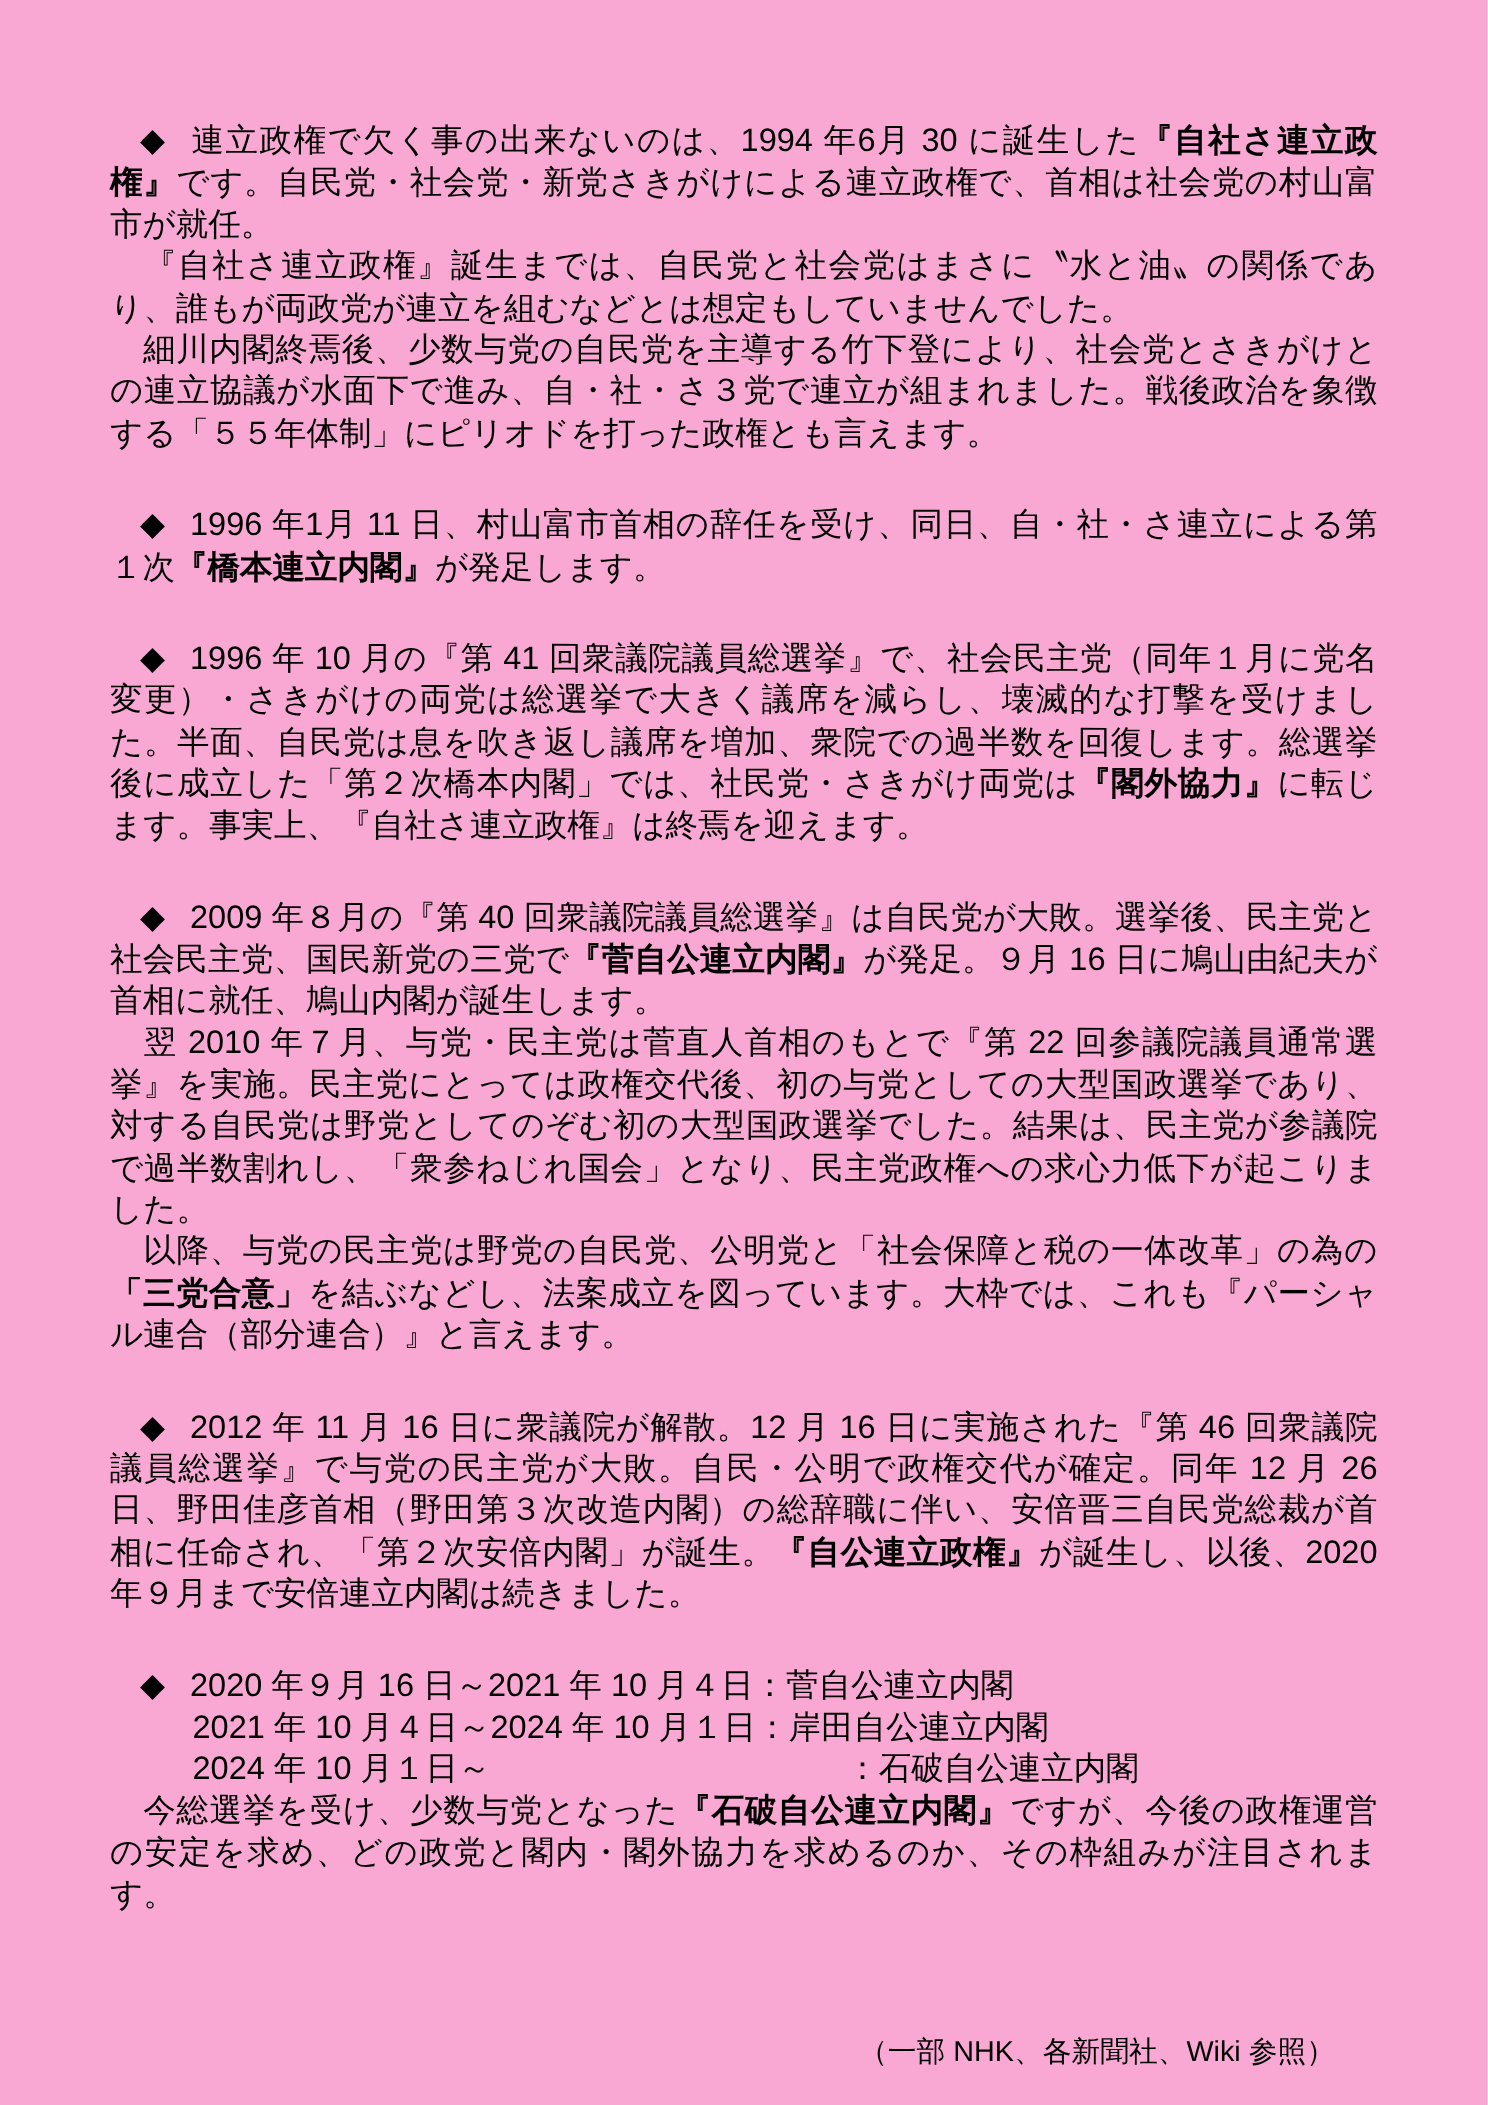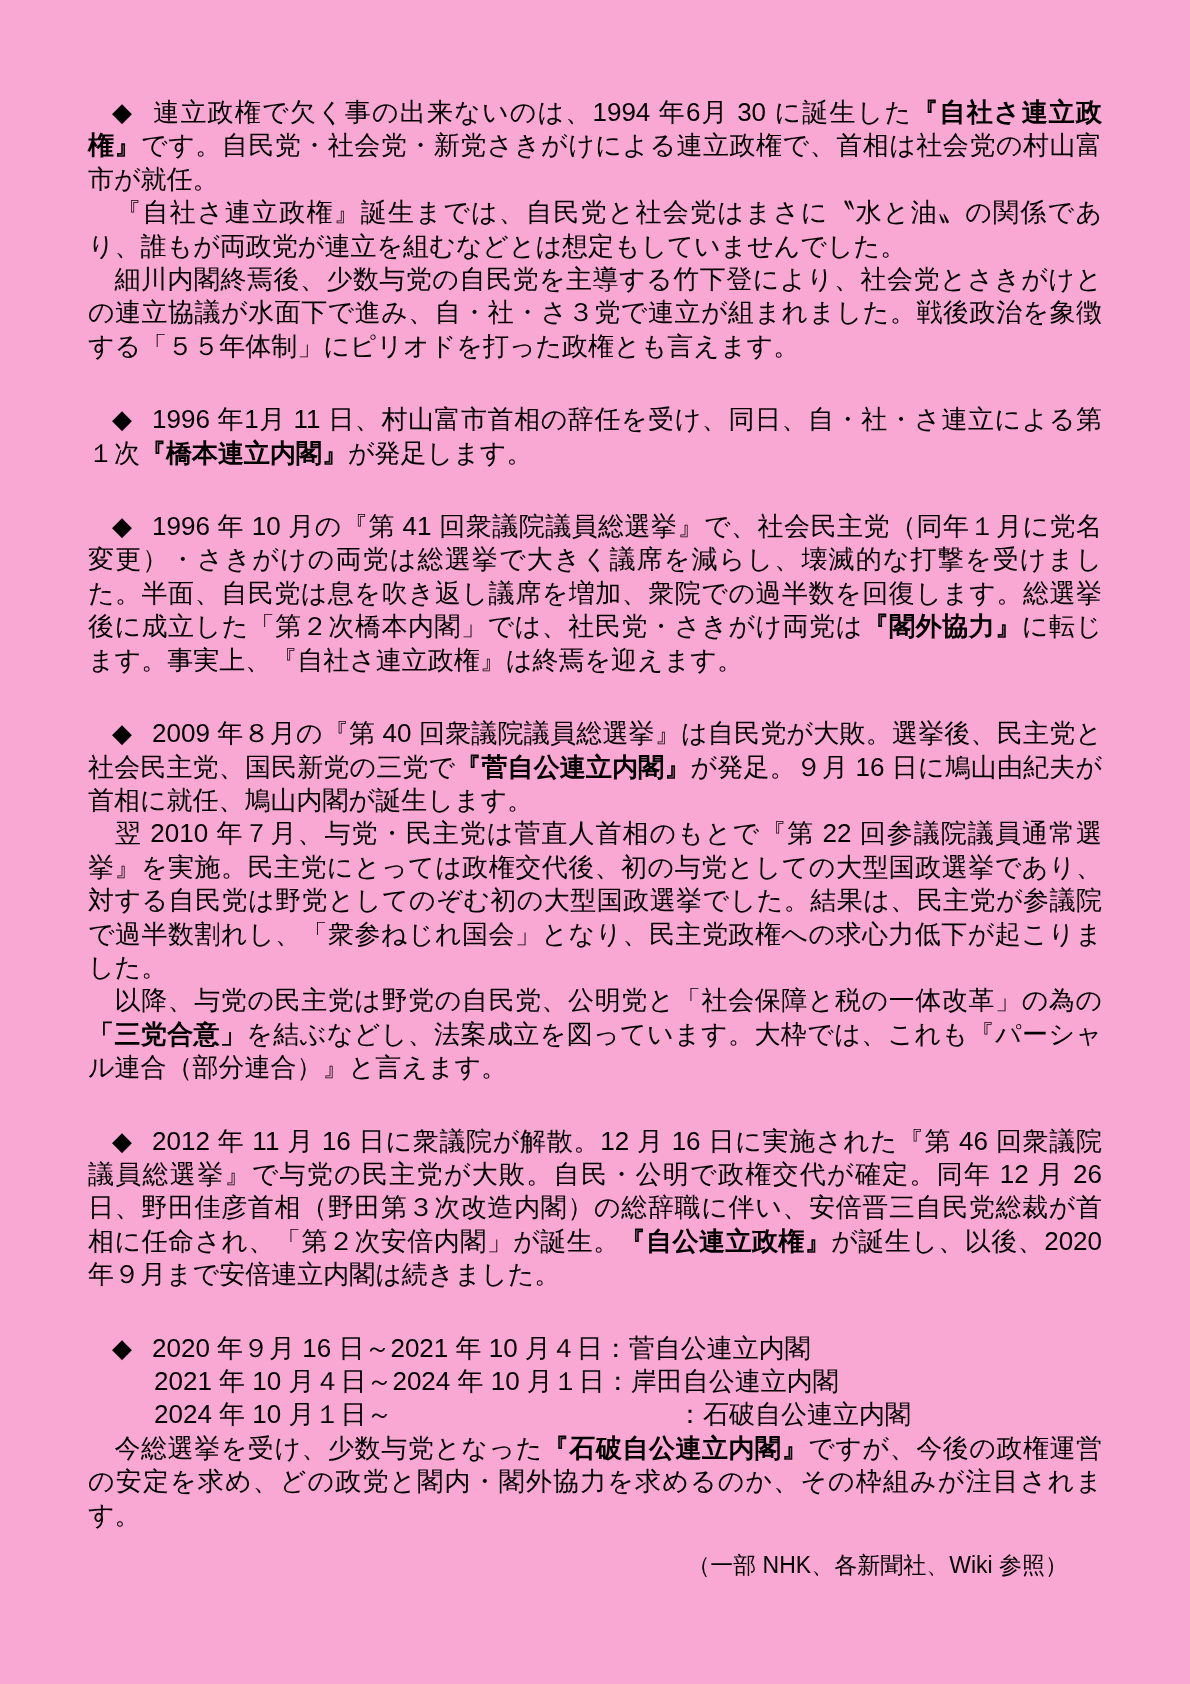--- a/index.html
+++ b/index.html
@@ -46,21 +46,21 @@
   }
   .run.b {
     font-weight: bold;
   }
   .run.fixedw {
     display: inline-block;
     text-indent: 0;
   }
   .source-note {
     position: absolute;
-    top: 1550px;
+    top: 1626px;
     right: 122px;
     font-size: 23px;
     line-height: 30px;
     color: #000000;
     text-align: right;
   }
 </style>
 </head>
 <body>
 

